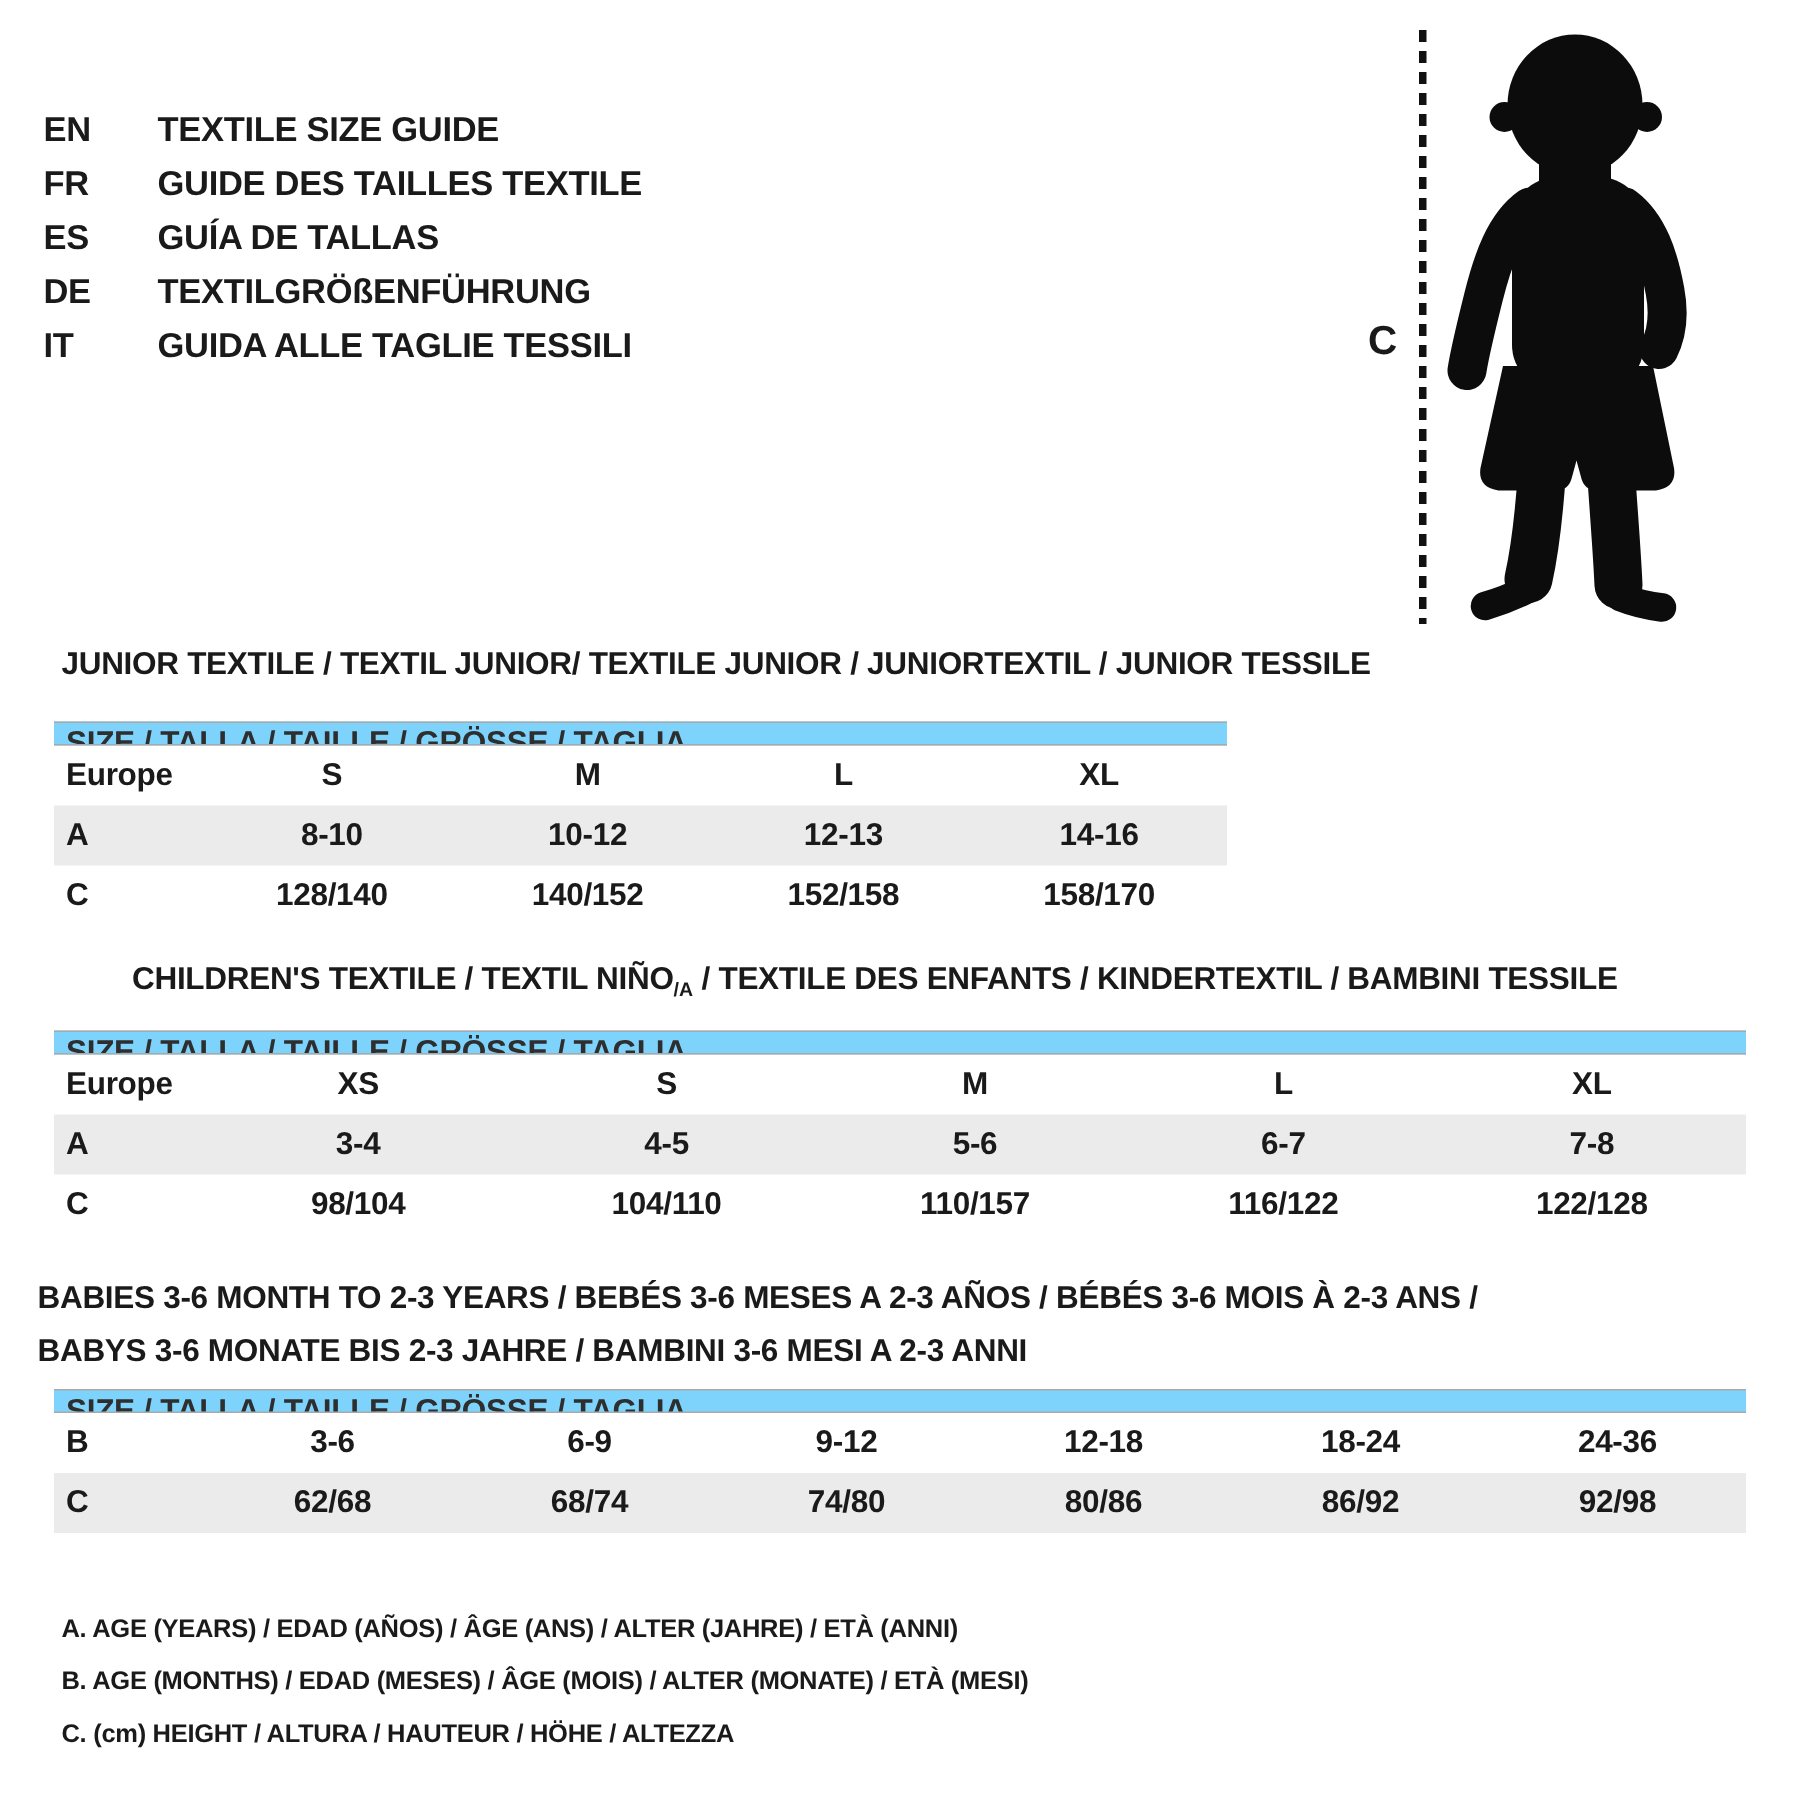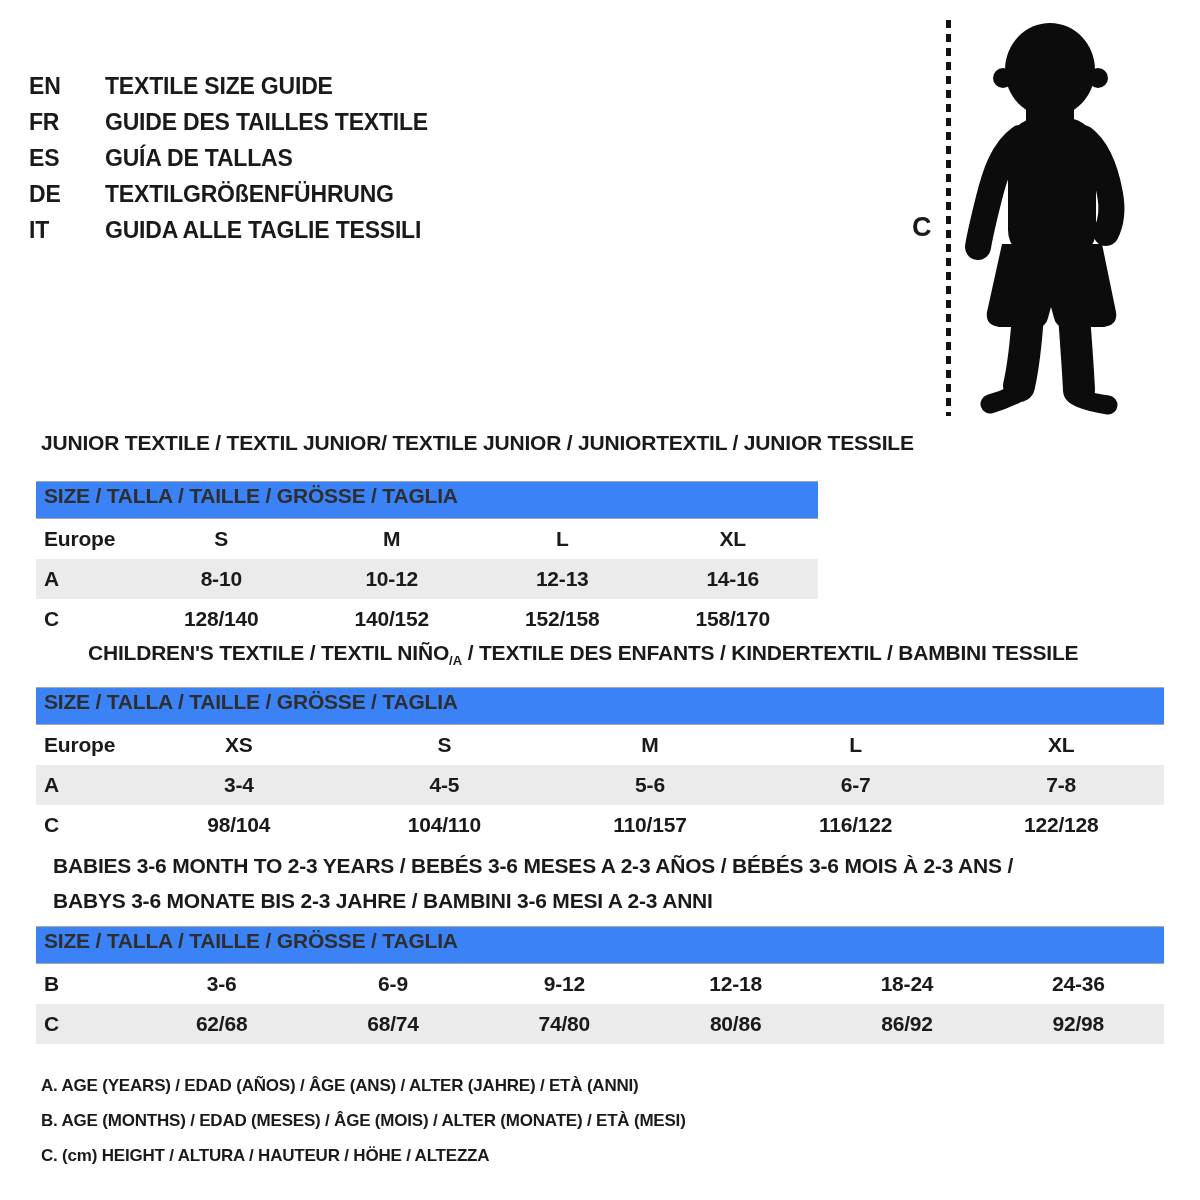--- a/index.html
+++ b/index.html
@@ -64,37 +64,37 @@
   }
 
   
   .section-title {
     position: absolute;
     font-size: 21px;
     white-space: nowrap;
   }
   #junior-title   { left: 41px; top: 431px; }
   #children-title { left: 41px; top: 641px; margin-left: 47px; }
-  #babies-title   { left: 53px; top: 848px; line-height: 35px; }
+  #babies-title   { left: 25px; top: 848px; line-height: 35px; }
   .sub {
     font-size: 13px;
     vertical-align: -5px;
     letter-spacing: 0;
   }
 
   
   .size-table { position: absolute; left: 36px; }
   #junior-table   { top: 481px; width: 782px; }
   #children-table { top: 687px; width: 1128px; }
   #babies-table   { top: 926px; width: 1128px; }
 
   .bar {
-    height: 38px;
+    height: 16px;
     line-height: 28px;
-    background: #3b82f6;
+    background: #7dd3fc;
     border-top: 1px solid #a9a9a9;
     border-bottom: 1px solid #a9a9a9;
     padding-left: 8px;
     font-size: 21px;
     color: #2e2e2e;
     box-sizing: border-box;
     white-space: nowrap;
     overflow: hidden;
   }
   .trow {

